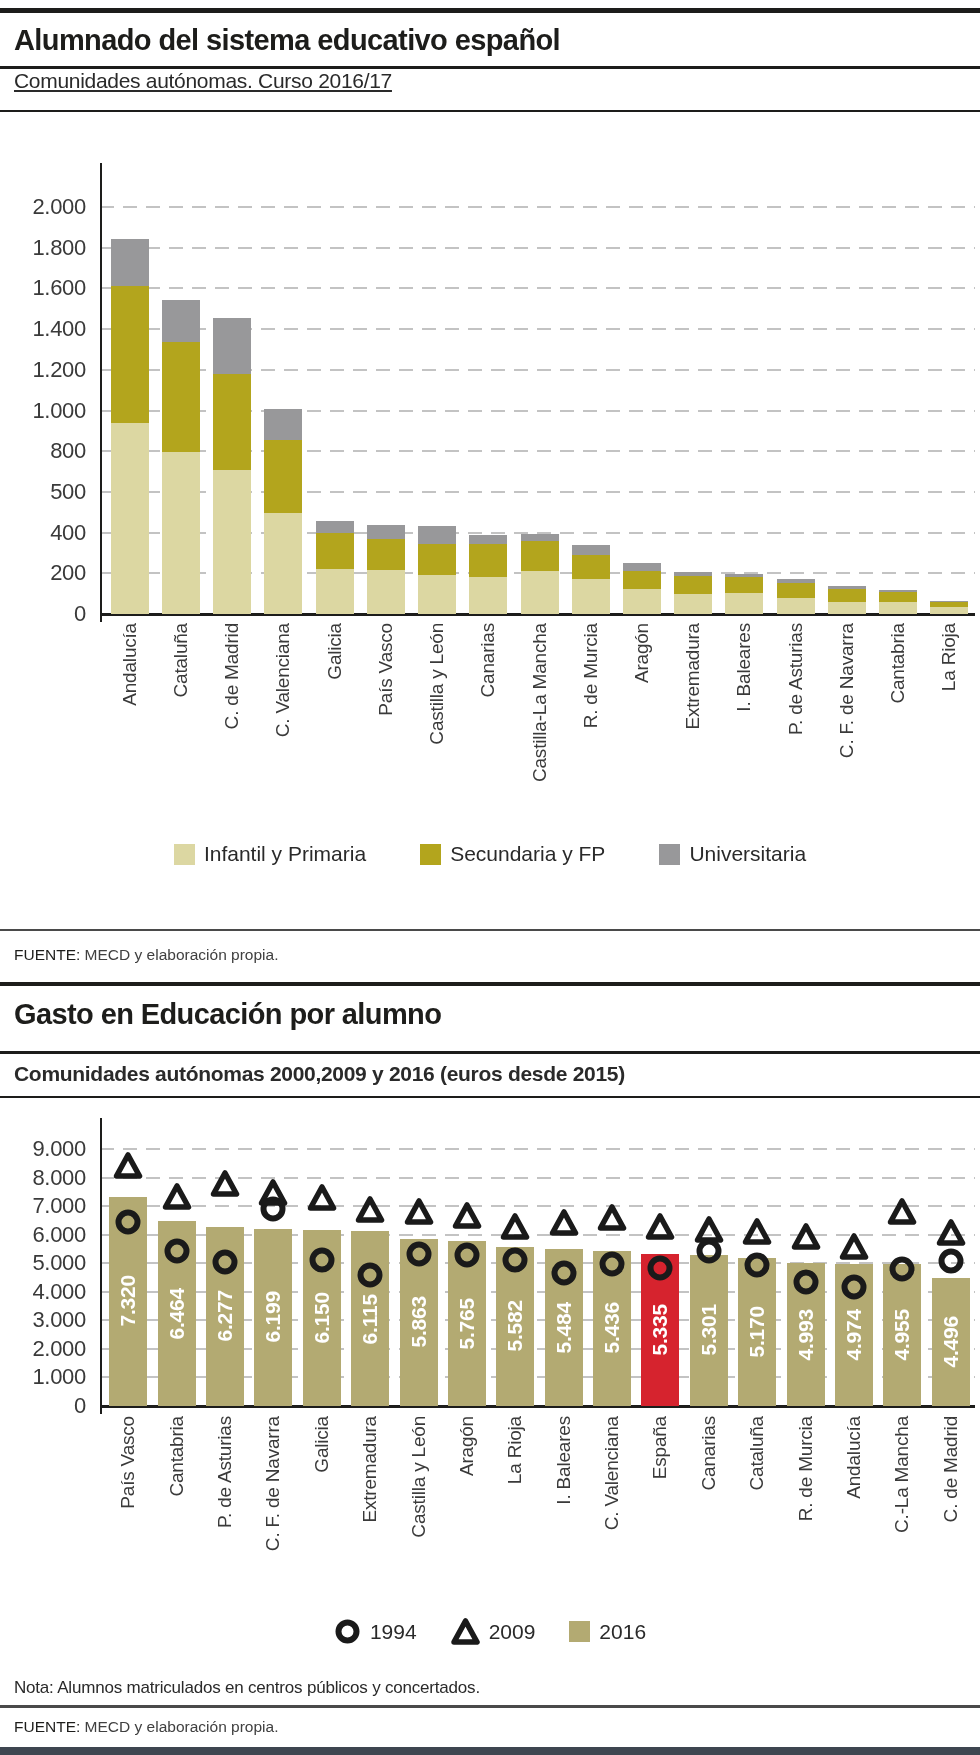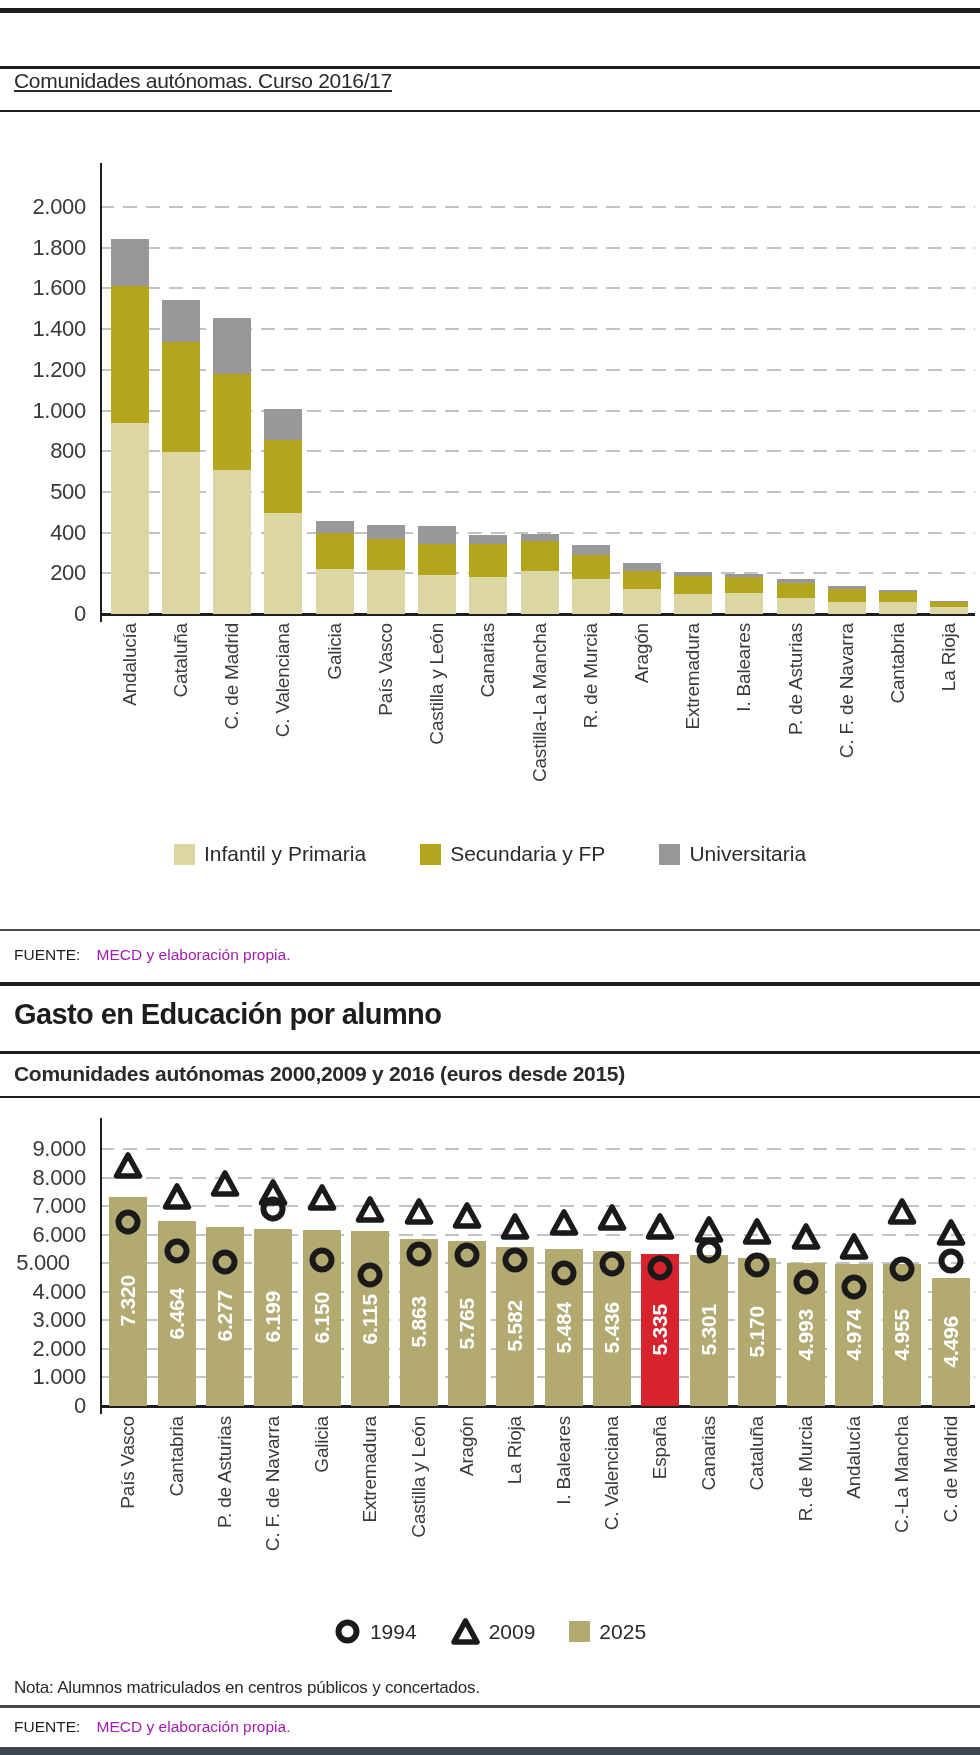--- a/index.html
+++ b/index.html
@@ -3,21 +3,21 @@
 <meta charset="utf-8">
 <style>
   html,body{margin:0;padding:0;background:#ffffff;}
   #page{position:relative;width:980px;height:1755px;background:#fff;overflow:hidden;
         font-family:"Liberation Sans","DejaVu Sans",sans-serif;color:#1d1d1b;}
   .rule{position:absolute;left:0;width:980px;background:#1d1d1b;}
   .title{position:absolute;left:14px;font-weight:bold;font-size:29px;letter-spacing:-0.6px;color:#1d1d1b;}
   .subtitle{position:absolute;left:14px;font-size:21px;letter-spacing:-0.3px;color:#2a2a2a;}
   .note{position:absolute;left:14px;font-size:17px;letter-spacing:-0.2px;color:#2a2a2a;}
   .fuente{position:absolute;left:14px;font-size:15.5px;color:#1d1d1b;}
-  .fuente .src{color:#a21caf;margin-left:12px;}
+  .fuente .src{color:#404040;}
   .ytick{position:absolute;font-size:22px;color:#3a3a3a;text-align:right;width:86px;letter-spacing:-0.3px;}
   .xlab{position:absolute;font-size:19px;color:#3a3a3a;letter-spacing:-0.2px;
         writing-mode:vertical-rl;transform:rotate(180deg);white-space:nowrap;line-height:22px;}
   .grid{position:absolute;height:2px;
         background:repeating-linear-gradient(90deg,#c3c3c3 0 14px,rgba(0,0,0,0) 14px 23px);}
   .axisv{position:absolute;width:2px;background:#1d1d1b;}
   .baseline{position:absolute;height:3px;background:#1d1d1b;}
   .bar{position:absolute;}
   .barval{position:absolute;font-size:21px;font-weight:bold;color:#ffffff;letter-spacing:-0.2px;
         writing-mode:vertical-rl;transform:rotate(180deg);white-space:nowrap;}
@@ -27,20 +27,21 @@
   .sw{display:inline-block;width:21px;height:21px;}
   .mk{position:absolute;}
   #chart1,#chart2{position:absolute;left:0;top:0;width:980px;height:1755px;pointer-events:none;}
 </style>
 </head>
 <body>
 
 <div id="page">
 
   <div class="rule" style="top:8px;height:5px;"></div>
+  <div class="title" style="top:24px;">Alumnado del sistema educativo español</div>
   <div class="rule" style="top:66px;height:3px;"></div>
   <div class="subtitle" style="top:69px;text-decoration:underline;">Comunidades autónomas. Curso 2016/17</div>
   <div class="rule" style="top:110px;height:2px;"></div>
 
   <div id="chart1">
       <div class="ytick" style="left: 0px; top: 601px;">0</div>
       <div class="grid" style="left: 100px; top: 572.3px; width: 875px;"></div>
       <div class="ytick" style="left: 0px; top: 560.3px;">200</div>
       <div class="grid" style="left: 100px; top: 531.6px; width: 875px;"></div>
       <div class="ytick" style="left: 0px; top: 519.6px;">400</div>
@@ -160,21 +161,21 @@
       <div class="ytick" style="left: 0px; top: 1393px;">0</div>
       <div class="grid" style="left: 100px; top: 1376.44px; width: 875px;"></div>
       <div class="ytick" style="left: 0px; top: 1364.44px;">1.000</div>
       <div class="grid" style="left: 100px; top: 1347.88px; width: 875px;"></div>
       <div class="ytick" style="left: 0px; top: 1335.88px;">2.000</div>
       <div class="grid" style="left: 100px; top: 1319.32px; width: 875px;"></div>
       <div class="ytick" style="left: 0px; top: 1307.32px;">3.000</div>
       <div class="grid" style="left: 100px; top: 1290.76px; width: 875px;"></div>
       <div class="ytick" style="left: 0px; top: 1278.76px;">4.000</div>
       <div class="grid" style="left: 100px; top: 1262.2px; width: 875px;"></div>
-      <div class="ytick" style="left: 0px; top: 1250.2px; text-align: center;">5.000</div>
+      <div class="ytick" style="left: 0px; top: 1250.2px;">5.000</div>
       <div class="grid" style="left: 100px; top: 1233.64px; width: 875px;"></div>
       <div class="ytick" style="left: 0px; top: 1221.64px;">6.000</div>
       <div class="grid" style="left: 100px; top: 1205.08px; width: 875px;"></div>
       <div class="ytick" style="left: 0px; top: 1193.08px;">7.000</div>
       <div class="grid" style="left: 100px; top: 1176.52px; width: 875px;"></div>
       <div class="ytick" style="left: 0px; top: 1164.52px;">8.000</div>
       <div class="grid" style="left: 100px; top: 1147.96px; width: 875px;"></div>
       <div class="ytick" style="left: 0px; top: 1135.96px;">9.000</div>
       <div class="axisv" style="left: 100px; top: 1118px; height: 296px;"></div>
       <div class="baseline" style="left: 100px; top: 1405px; width: 875px;"></div>
@@ -350,21 +351,21 @@
       <span>1994</span>
     </span>
     <span class="item">
       <svg width="29" height="27">
           <path d="M14.5 3 L26 24 L3 24 Z" fill="none" stroke="#1a1a1a" stroke-width="5.5" stroke-linejoin="round"></path>
         </svg>
       <span>2009</span>
     </span>
     <span class="item">
       <span class="sw" id="sw-2016" style="background: rgb(179, 170, 114);"></span>
-      <span>2025</span>
+      <span>2016</span>
     </span>
   </div>
 
   <div class="note" style="top:1678px;">Nota: Alumnos matriculados en centros públicos y concertados.</div>
   <div class="rule" style="top:1705px;height:3px;background:#4a4a4a;"></div>
   <div class="fuente" style="top:1718px;"><span>FUENTE:</span><span class="src"> MECD y elaboración propia.</span></div>
   <div class="rule" style="top:1747px;height:8px;background:#3e4650;"></div>
 
 </div>
 

